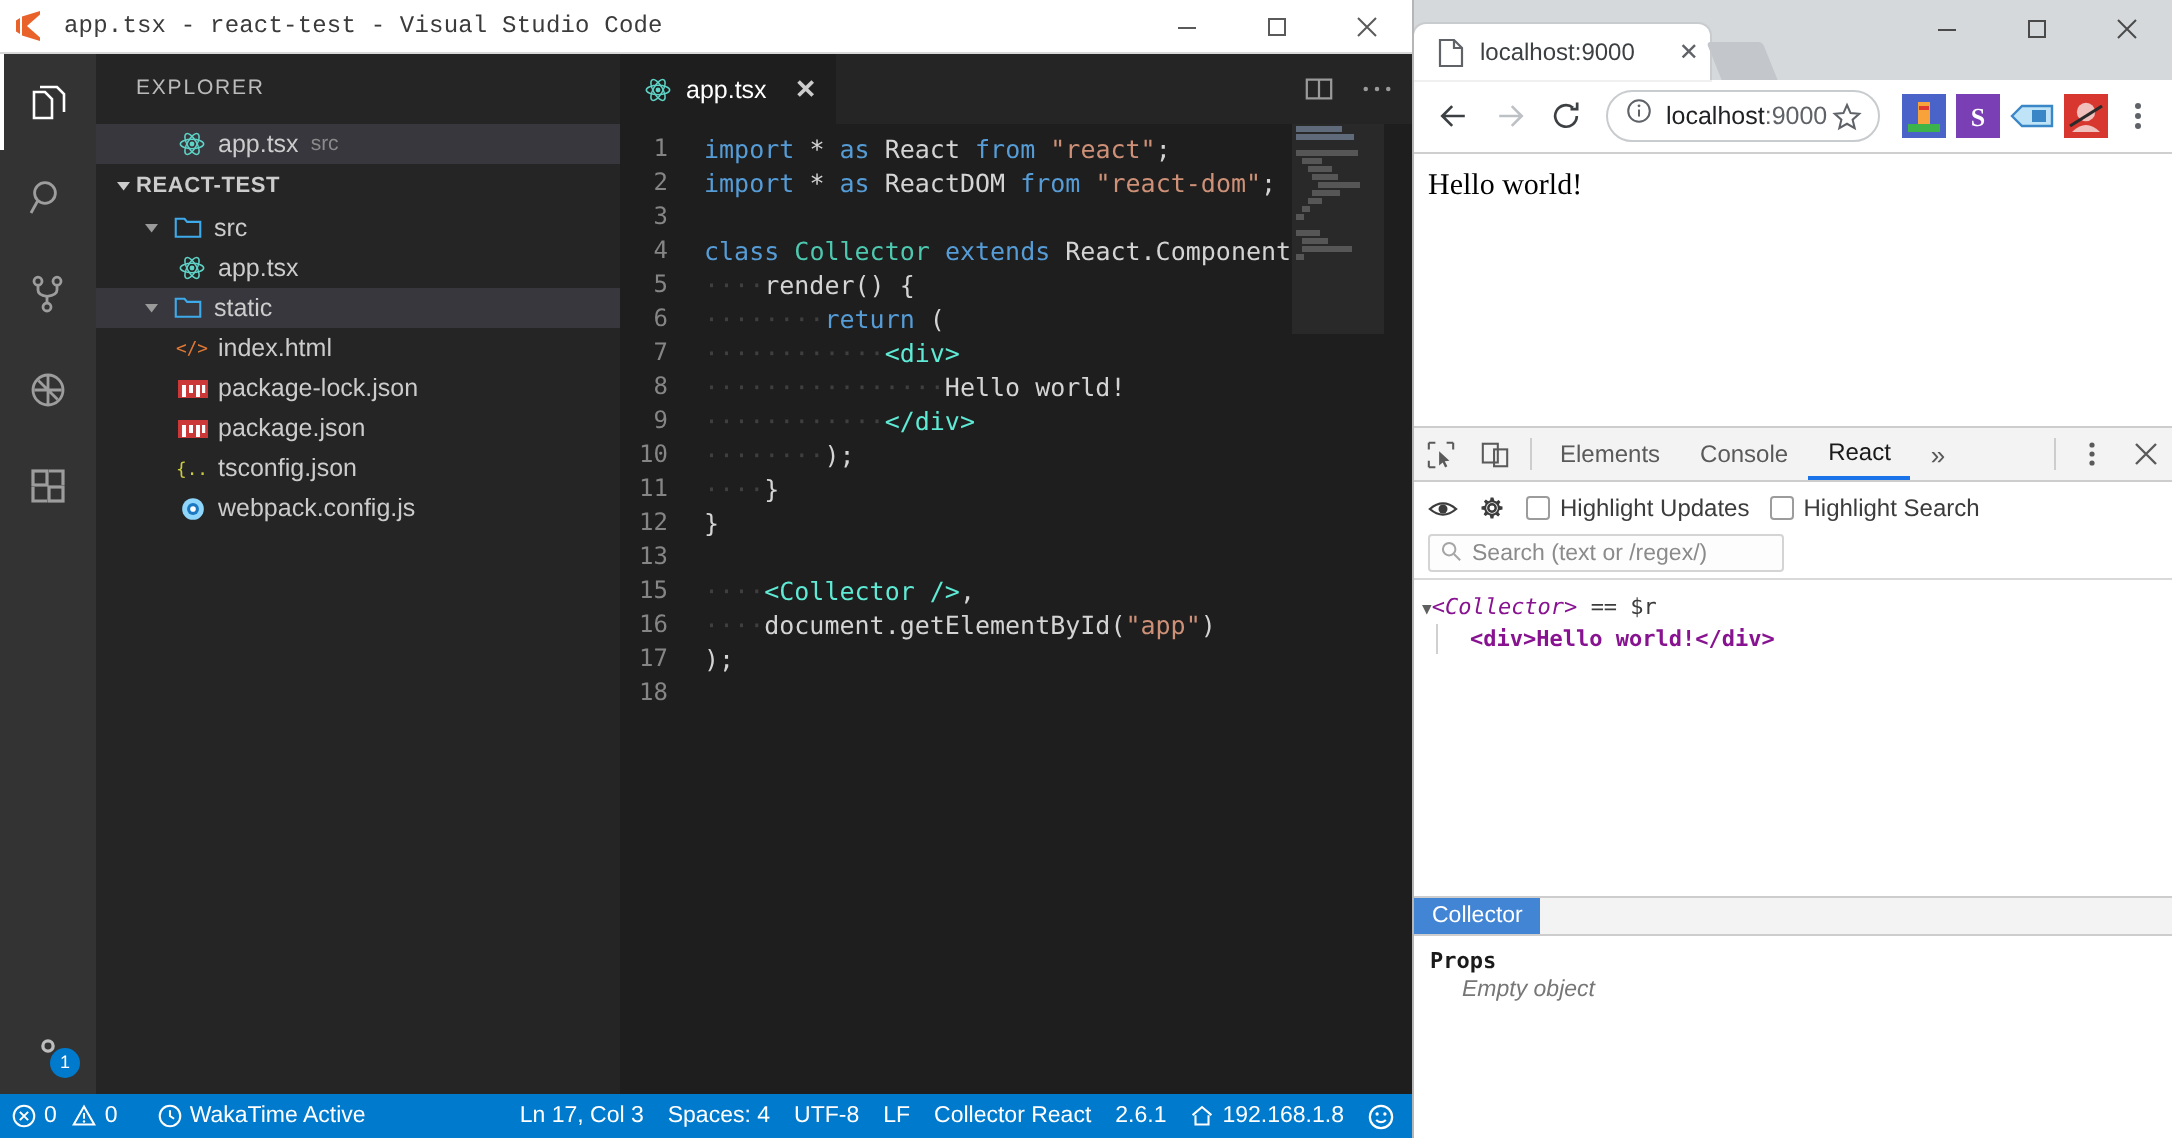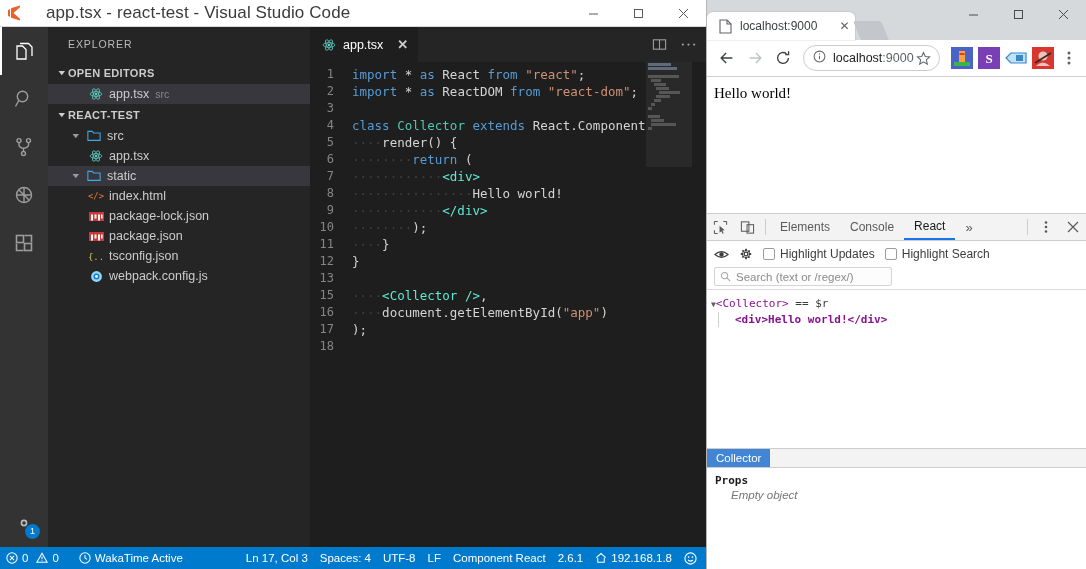--- a/index.html
+++ b/index.html
@@ -16,22 +16,22 @@
     position: absolute; left: 0; top: 0; width: 706px; height: 569px;
     background: #1e1e1e; overflow: hidden;
   }
   .vs-titlebar {
     height: 27px; background: #ffffff; display: flex; align-items: center;
     border-bottom: 1px solid #d8d8d8;
   }
   .vs-logo { width: 16px; height: 16px; margin-left: 7px; flex: none; position: relative; }
   .vs-logo svg { display:block; }
   .vs-title {
-    font-size: 17px; color: #3b3b3b; margin-left: 23px;
-    white-space: nowrap; letter-spacing: .1px;
+    font-size: 12px; color: #3b3b3b; margin-left: 9px;
+    white-space: nowrap; letter-spacing: .1px; font-family: Liberation Mono, monospace;
   }
   .vs-wincontrols { margin-left: auto; display: flex; height: 27px; }
   .vs-wc {
     width: 45px; height: 27px; display: flex; align-items: center; justify-content: center;
     color: #5a5a5a;
   }
   .vs-wc svg { display: block; }
 
   .vs-body { position: absolute; top: 27px; left: 0; right: 0; bottom: 22px; display: flex; }
 
@@ -188,21 +188,21 @@
   }
   .dt-search .ph { font-size: 11.5px; color: #8b8b8b; }
 
   .dt-tree {
     flex: 1; border-top: 1px solid #d9d9d9; padding: 6px 4px 0 4px;
     font-family: "DejaVu Sans Mono", monospace; font-size: 11px; line-height: 15px;
     overflow: hidden; position: relative;
   }
   .dt-tree .tri { color: #5f5f5f; font-size: 8px; }
   .dt-node { white-space: pre; }
-  .ccomp { color: #881391; }
+  .ccomp { color: #881391; font-style: italic; }
   .ctag { color: #881391; }
   .cdollar { color: #3c3c3c; }
   .guide { border-left: 1px solid #d0d0d0; margin-left: 5px; padding-left: 4px; }
 
   .dt-splitter { height: 1px; background: #cdcdcd; }
   .dt-proptabs { height: 19px; display:flex; align-items:stretch; background:#f3f3f3; border-bottom:1px solid #cdcdcd; }
   .dt-proptab { padding: 0 9px; display:flex; align-items:center; font-size: 11.5px; color: #fff; background:#4285d4; }
   .dt-props { height: 100px; padding: 6px 8px; font-family: "DejaVu Sans Mono", monospace; }
   .dt-props .hd { font-size: 11px; font-weight: bold; color: #1a1a1a; }
   .dt-props .empty { font-size: 11.5px; color: #767676; font-style: italic; padding-left: 16px; margin-top: 2px; font-family: "Liberation Sans", sans-serif;}
@@ -297,28 +297,20 @@
               <path d="M20 13.1v-2.2l-2.2-.4a6 6 0 0 0-.6-1.5l1.3-1.8-1.6-1.6-1.8 1.3a6 6 0 0 0-1.5-.6L13.1 4h-2.2l-.4 2.3a6 6 0 0 0-1.5.6L7.2 5.6 5.6 7.2l1.3 1.8a6 6 0 0 0-.6 1.5L4 10.9v2.2l2.3.4a6 6 0 0 0 .6 1.5l-1.3 1.8 1.6 1.6 1.8-1.3a6 6 0 0 0 1.5.6l.4 2.3h2.2l.4-2.3a6 6 0 0 0 1.5-.6l1.8 1.3 1.6-1.6-1.3-1.8a6 6 0 0 0 .6-1.5z" opacity="0"></path>
             </svg>
           </span>
           <span class="act-badge">1</span>
         </div>
       </div>
 
       <div class="sidebar">
         <div class="sidebar-title">EXPLORER</div>
 
-        <div class="tree-section-header">
-          <span class="tw">
-            <svg width="8" height="8" viewBox="0 0 8 8">
-                <path d="M0.5 2 L7 2 L3.8 6.2 Z" fill="#cccccc"></path>
-              </svg>
-          </span>
-          <span>OPEN EDITORS</span>
-        </div>
 
         <div class="row sel ind3">
           <span class="ico">
             <svg width="14" height="14" viewBox="0 0 24 24" fill="none" stroke="#5ed3c6" stroke-width="1.3">
               <circle cx="12" cy="12" r="2.1" fill="#5ed3c6" stroke="none"></circle>
               <ellipse cx="12" cy="12" rx="10" ry="4"></ellipse>
               <ellipse cx="12" cy="12" rx="10" ry="4" transform="rotate(60 12 12)"></ellipse>
               <ellipse cx="12" cy="12" rx="10" ry="4" transform="rotate(120 12 12)"></ellipse>
             </svg>
           </span>
@@ -536,21 +528,21 @@
             </svg>
         </span>
         <span>WakaTime Active</span>
       </span>
 
       <span class="sb-right">
         <span class="sb">Ln 17, Col 3</span>
         <span class="sb">Spaces: 4</span>
         <span class="sb">UTF-8</span>
         <span class="sb">LF</span>
-        <span class="sb">Component React</span>
+        <span class="sb">Collector React</span>
         <span class="sb">2.6.1</span>
         <span class="sb">
           <span>
             <svg width="12" height="12" viewBox="0 0 14 14" fill="none" stroke="#fff" stroke-width="1.2">
                 <path d="M1.5 6.5 L7 1.8 L12.5 6.5"></path>
                 <path d="M3.2 6.6 L3.2 12 L10.8 12 L10.8 6.6"></path>
               </svg>
           </span>
           <span>192.168.1.8</span>
         </span>

